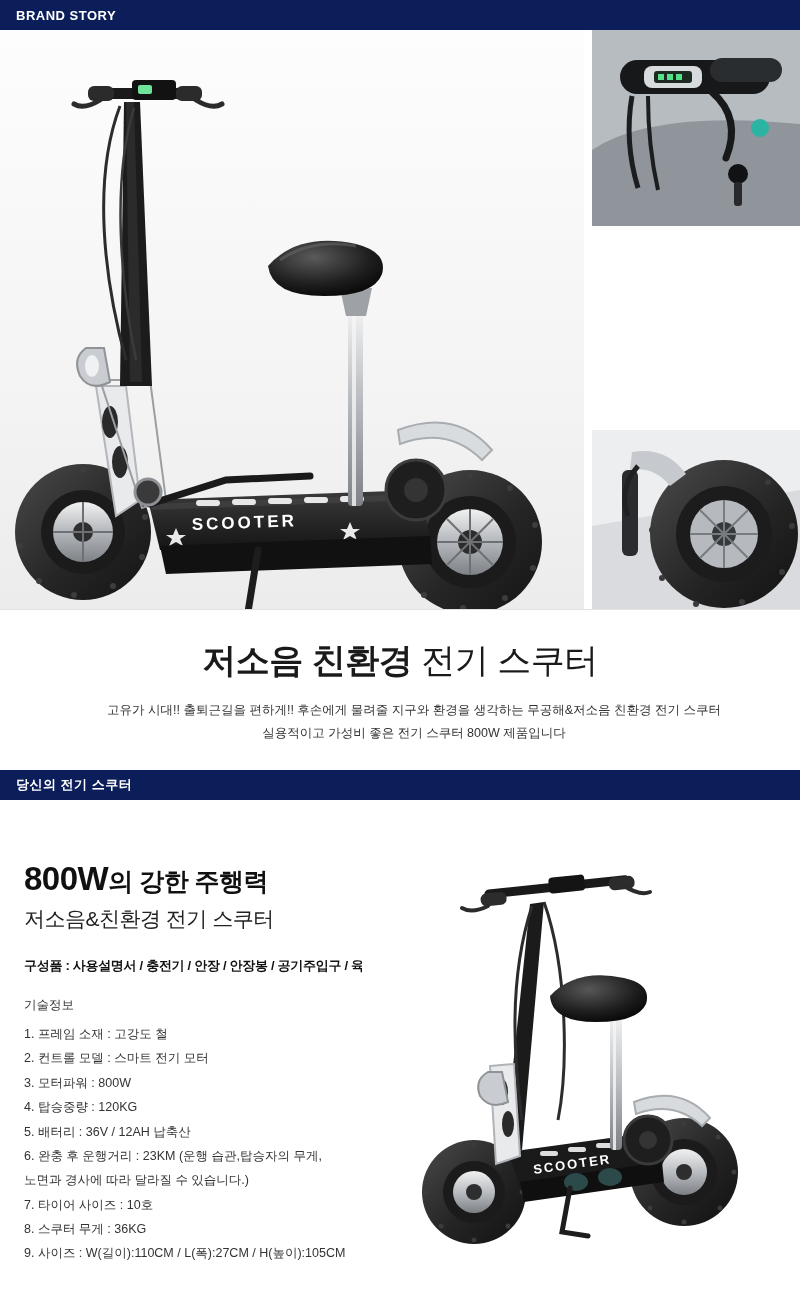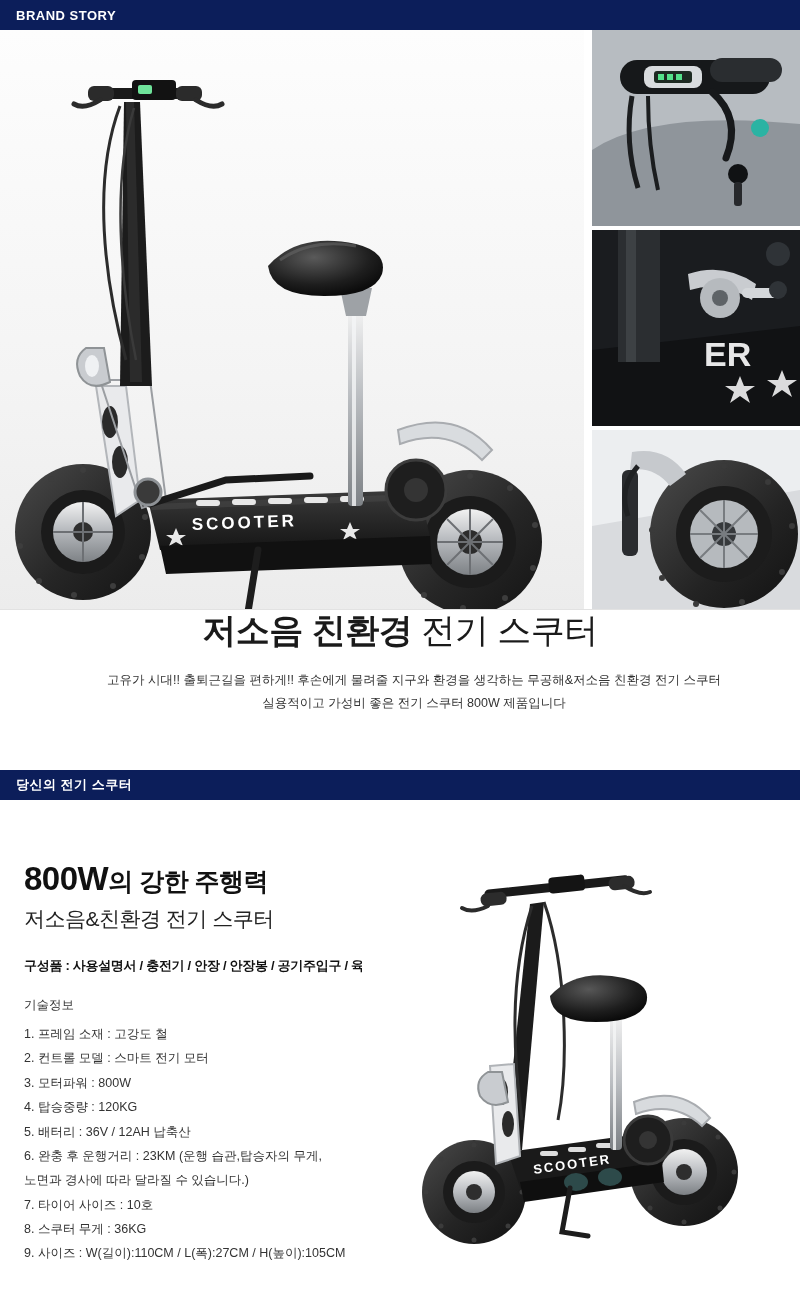--- a/index.html
+++ b/index.html
@@ -75,20 +75,21 @@
 
   
   .scooter-svg { position: absolute; left: 0; top: 0; }
 
   
   .headline-band {
     width: 800px;
     height: 160px;
     background: #ffffff;
     text-align: center;
+    padding-top: 30px;
     border-radius: 8px;
   }
   .headline {
     font-size: 34px;
     font-weight: bold;
     color: #1a1a1a;
     letter-spacing: -0.5px;
     line-height: 1.2;
   }
   .headline .light { font-weight: normal; }
@@ -312,39 +313,20 @@
         <rect x="118" y="28" width="72" height="24" rx="12" fill="#2a2d30"></rect>
         <path d="M120 62 q30 26 14 66" stroke="#17191b" stroke-width="7" fill="none" stroke-linecap="round"></path>
         <path d="M40 66 q-8 46 6 92" stroke="#1b1d1f" stroke-width="5" fill="none"></path>
         <path d="M56 66 q0 50 10 94" stroke="#1b1d1f" stroke-width="4" fill="none"></path>
         <circle cx="146" cy="144" r="10" fill="#101214"></circle>
         <rect x="142" y="152" width="8" height="24" rx="3" fill="#27292c"></rect>
         <circle cx="168" cy="98" r="9" fill="#2bb3a3"></circle>
       </svg>
     </div>
 
-    <div class="photo photo-mr">
-      <svg width="208" height="196" viewBox="0 0 208 196">
-        <rect width="208" height="196" fill="#1a1c1f"></rect>
-        <path d="M0 120 L208 96 L208 196 L0 196 Z" fill="#111214"></path>
-        <rect x="26" y="0" width="42" height="132" fill="#2b2e31"></rect>
-        <rect x="34" y="0" width="10" height="132" fill="#4a4e52" opacity="0.6"></rect>
-        <path d="M96 44 q36 -12 68 10 l-4 16 q-30 -20 -62 -10 z" fill="#c9ccd0"></path>
-        <circle cx="128" cy="68" r="20" fill="#b6babe"></circle>
-        <circle cx="128" cy="68" r="8" fill="#5e6367"></circle>
-        <rect x="150" y="58" width="40" height="10" rx="5" fill="#d4d7da"></rect>
-        <g fill="#ffffff" opacity="0.85">
-          <polygon points="148,146 152,156 163,156 154,162 158,173 148,166 138,173 142,162 133,156 144,156"></polygon>
-          <polygon points="190,140 194,150 205,150 196,156 200,167 190,160 180,167 184,156 175,150 186,150"></polygon>
-        </g>
-        <text x="112" y="136" font-family="Liberation Sans, sans-serif" font-size="34" font-weight="bold" fill="#ffffff" opacity="0.9">ER</text>
-        <circle cx="186" cy="24" r="12" fill="#2f3337"></circle>
-        <circle cx="186" cy="60" r="9" fill="#2f3337"></circle>
-      </svg>
-    </div>
 
     <div class="photo photo-br">
       <svg width="208" height="180" viewBox="0 0 208 180">
         <rect width="208" height="180" fill="#d9dbde"></rect>
         <path d="M0 0 L208 0 L208 60 L0 96 Z" fill="#eceef0"></path>
         <circle cx="132" cy="104" r="74" fill="url(#tyre2)"></circle>
         <defs>
           <linearGradient id="tyre2" x1="0" y1="0" x2="1" y2="1">
             <stop offset="0%" stop-color="#4b4b4b"></stop>
             <stop offset="60%" stop-color="#232323"></stop>

